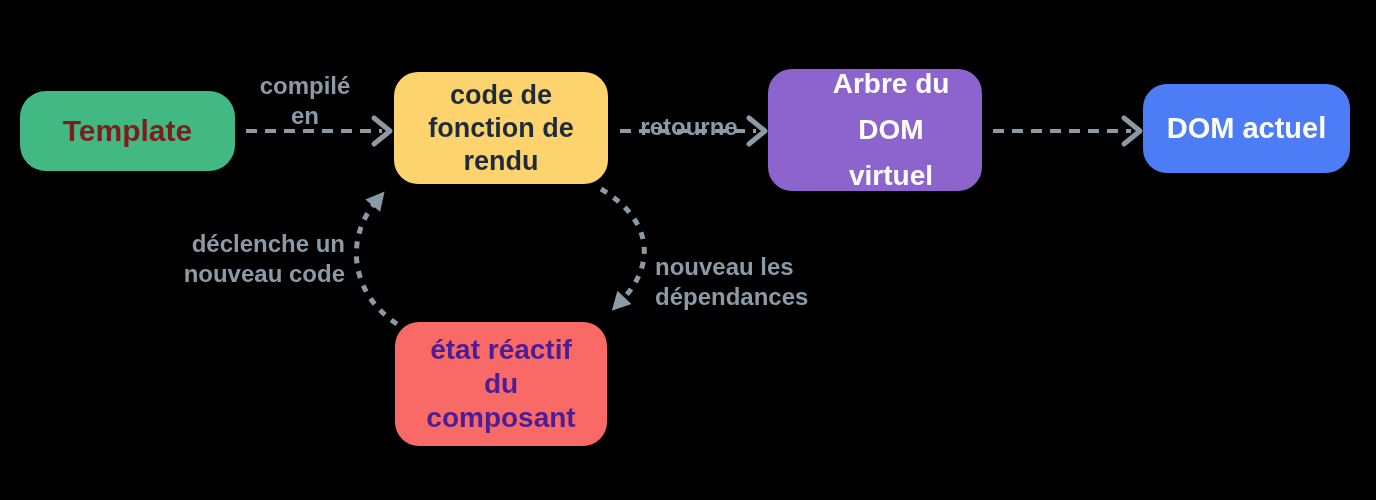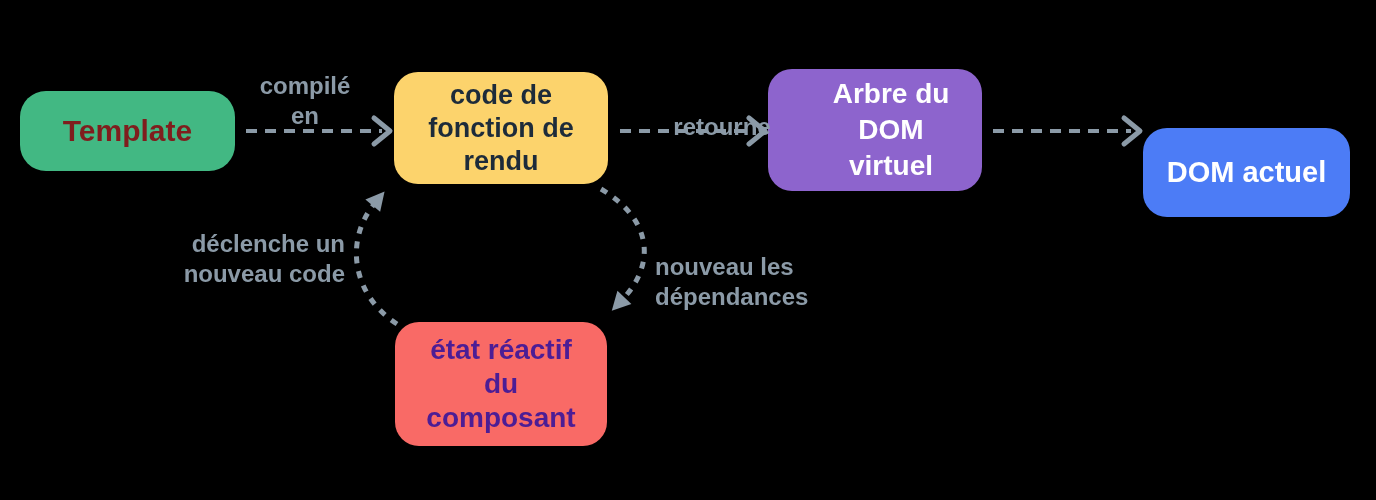--- a/index.html
+++ b/index.html
@@ -18,33 +18,33 @@
     align-items: center;
     justify-content: center;
     text-align: center;
     font-weight: 700;
     border-radius: 24px;
     box-sizing: border-box;
   }
   .node span { white-space: pre-line; }
   .node-template   { left: 20px;   top: 91px;  width: 215px; height: 80px;  background: #42b883; color: #7f1d1d; font-size: 30px; border-radius: 26px; }
   .node-render     { left: 394px;  top: 72px;  width: 214px; height: 112px; background: #fcd36c; color: #1d2b3a; font-size: 27px; line-height: 33px; }
-  .node-vdom       { left: 768px;  top: 69px;  width: 214px; height: 122px; background: #8d64cd; color: #ffffff; font-size: 28px; line-height: 36px; padding-left: 32px; }
-  .node-dom        { left: 1143px; top: 84px;  width: 207px; height: 89px;  background: #4c7cf6; color: #ffffff; font-size: 29px; margin-top: 44px; }
+  .node-vdom       { left: 768px;  top: 69px;  width: 214px; height: 122px; background: #8d64cd; color: #ffffff; font-size: 28px; line-height: 46px; padding-left: 32px; }
+  .node-dom        { left: 1143px; top: 84px;  width: 207px; height: 89px;  background: #4c7cf6; color: #ffffff; font-size: 29px; }
   .node-state      { left: 395px;  top: 322px; width: 212px; height: 124px; background: #f96a66; color: #4c1d95; font-size: 28px; line-height: 34px; }
   .edge-label {
     position: absolute;
     color: #8b9aa7;
     font-size: 24px;
     font-weight: 700;
     line-height: 30px;
     white-space: pre-line;
   }
   .lbl-compile  { left: 305px;  top: 41px;  transform: translateX(-50%); text-align: center; }
-  .lbl-returns  { left: 689px;  top: 82px;  transform: translateX(-50%); text-align: center; margin-left: 33px; }
+  .lbl-returns  { left: 689px;  top: 82px;  transform: translateX(-50%); text-align: center; }
   .lbl-mount    { left: 1062px; top: 60px;  transform: translateX(-50%); text-align: center; }
   .lbl-track    { left: 655px;  top: 222px; text-align: left; }
   .lbl-trigger  { right: 1031px; top: 229px; text-align: right; white-space: nowrap; }
   .lbl-trigger span { white-space: pre-line; }
 </style>
 </head>
 <body>
 
 <div class="canvas">
 

